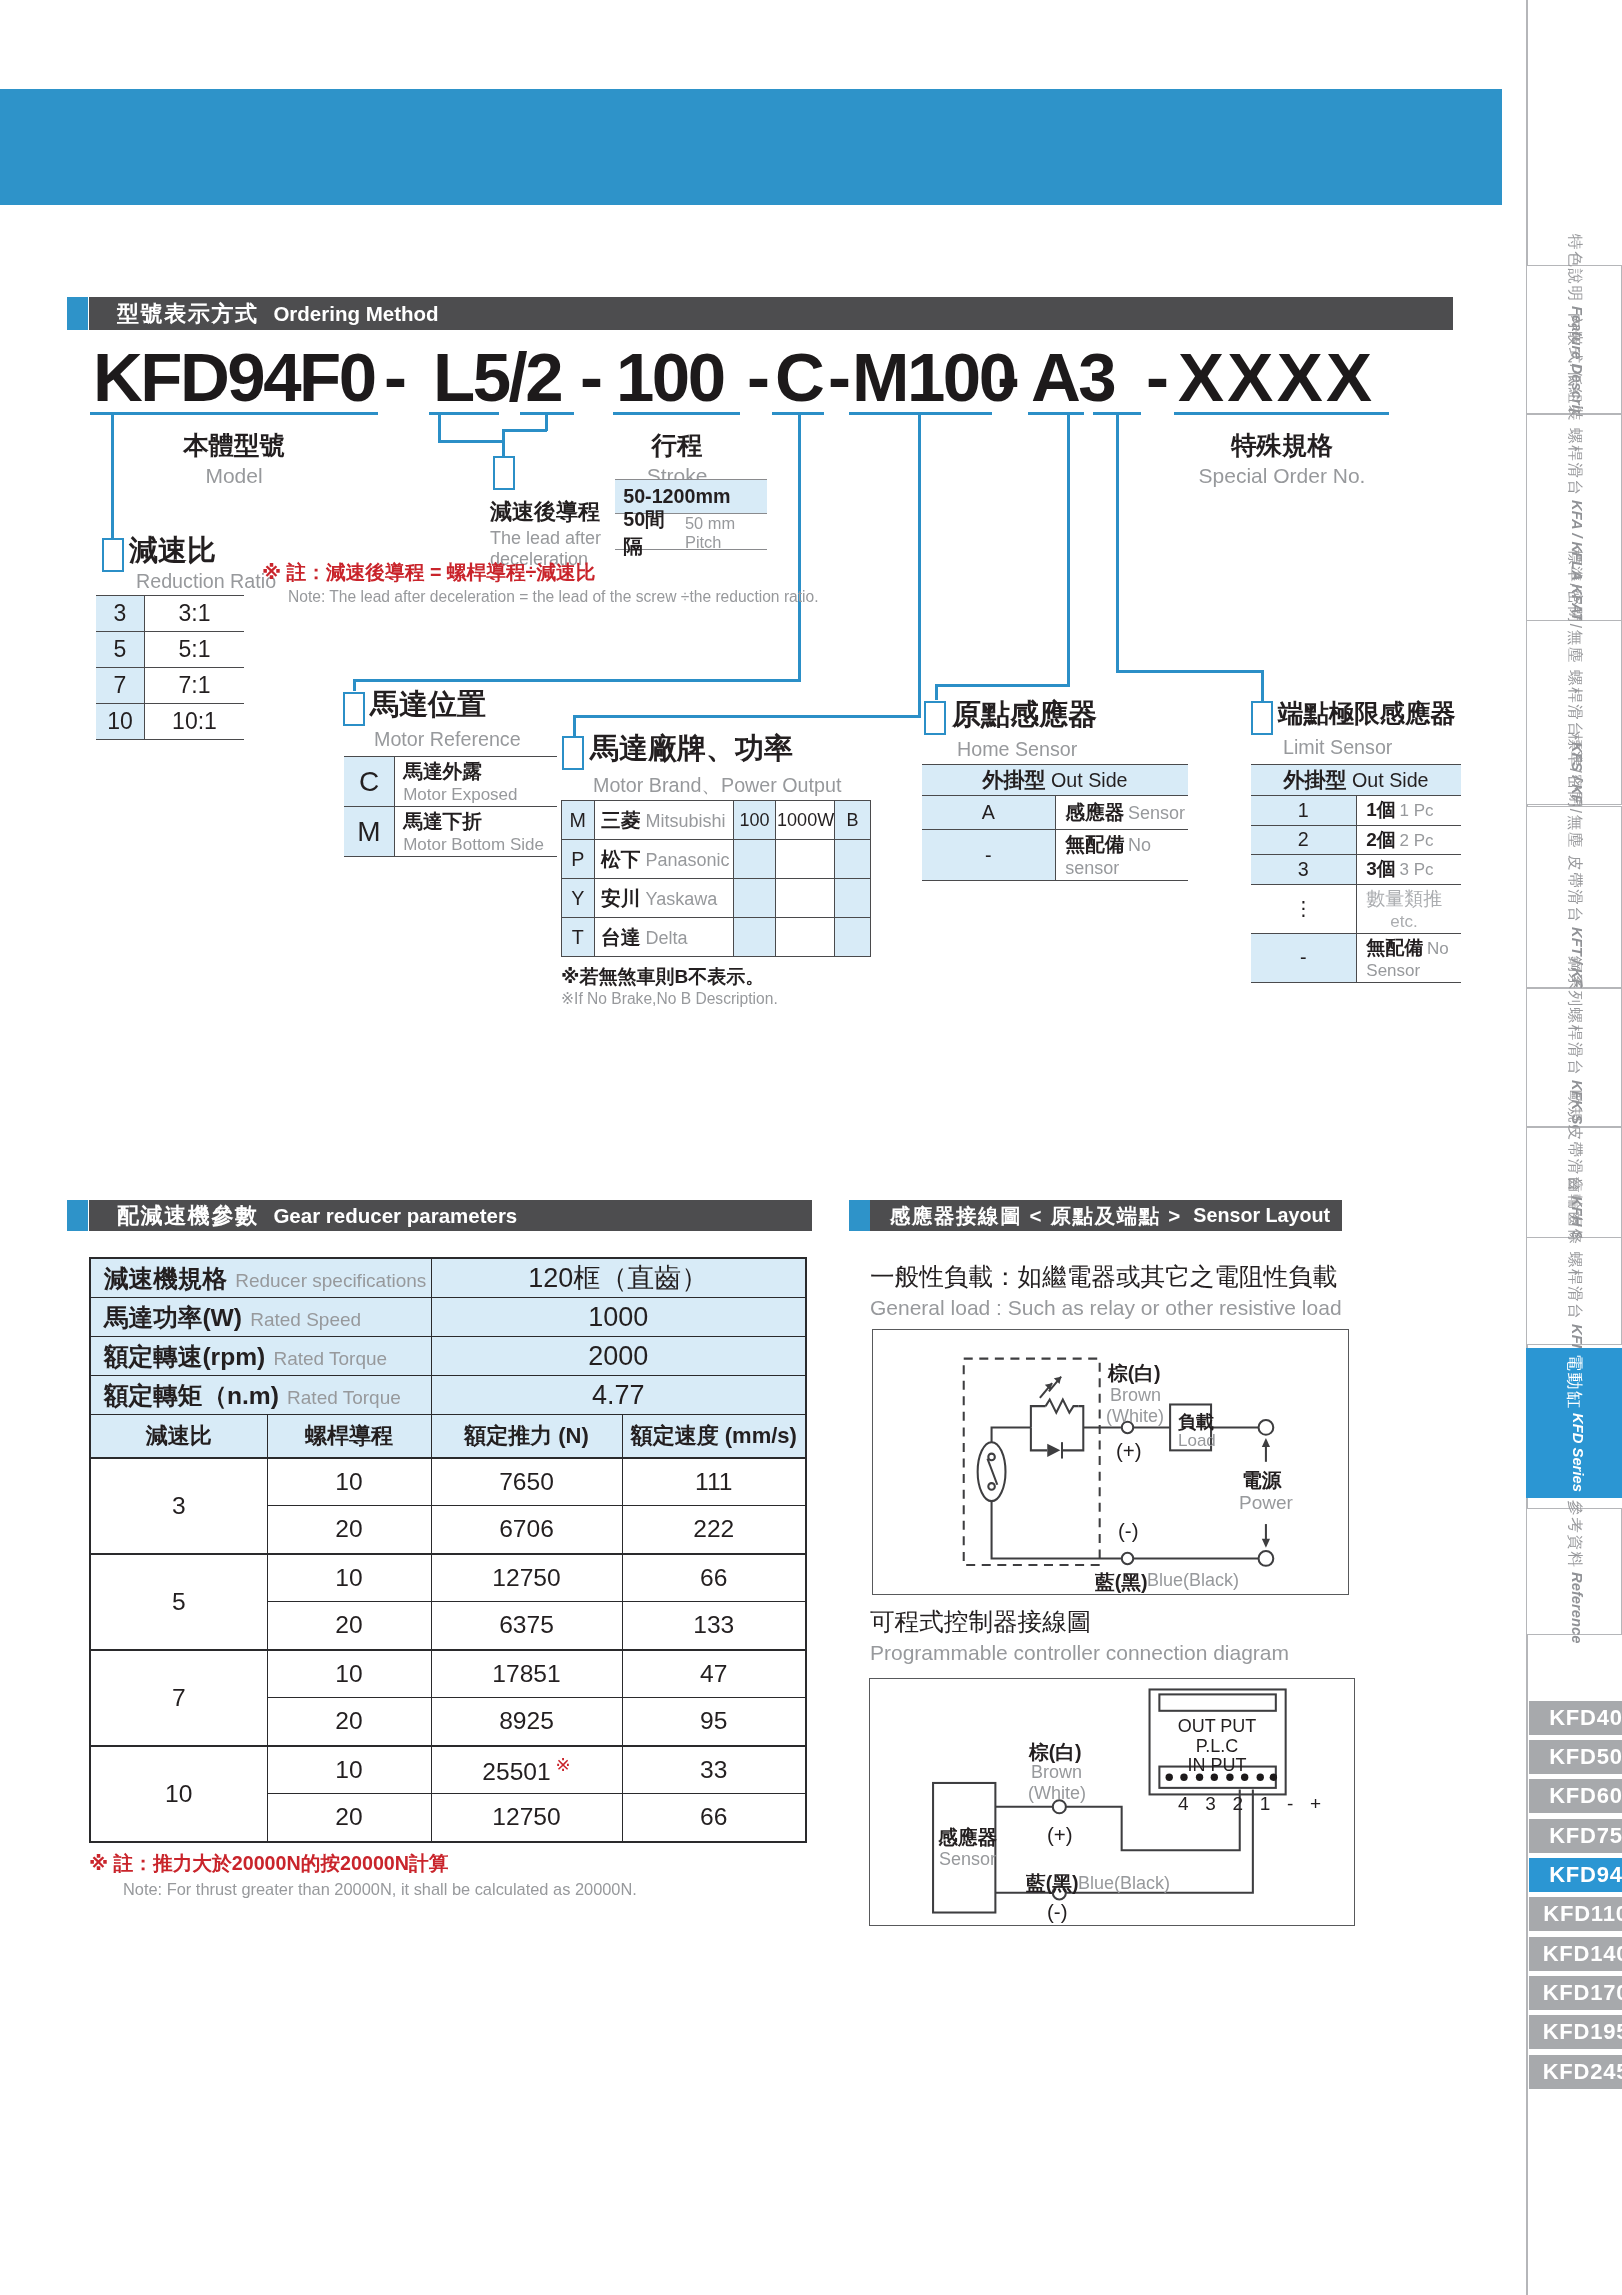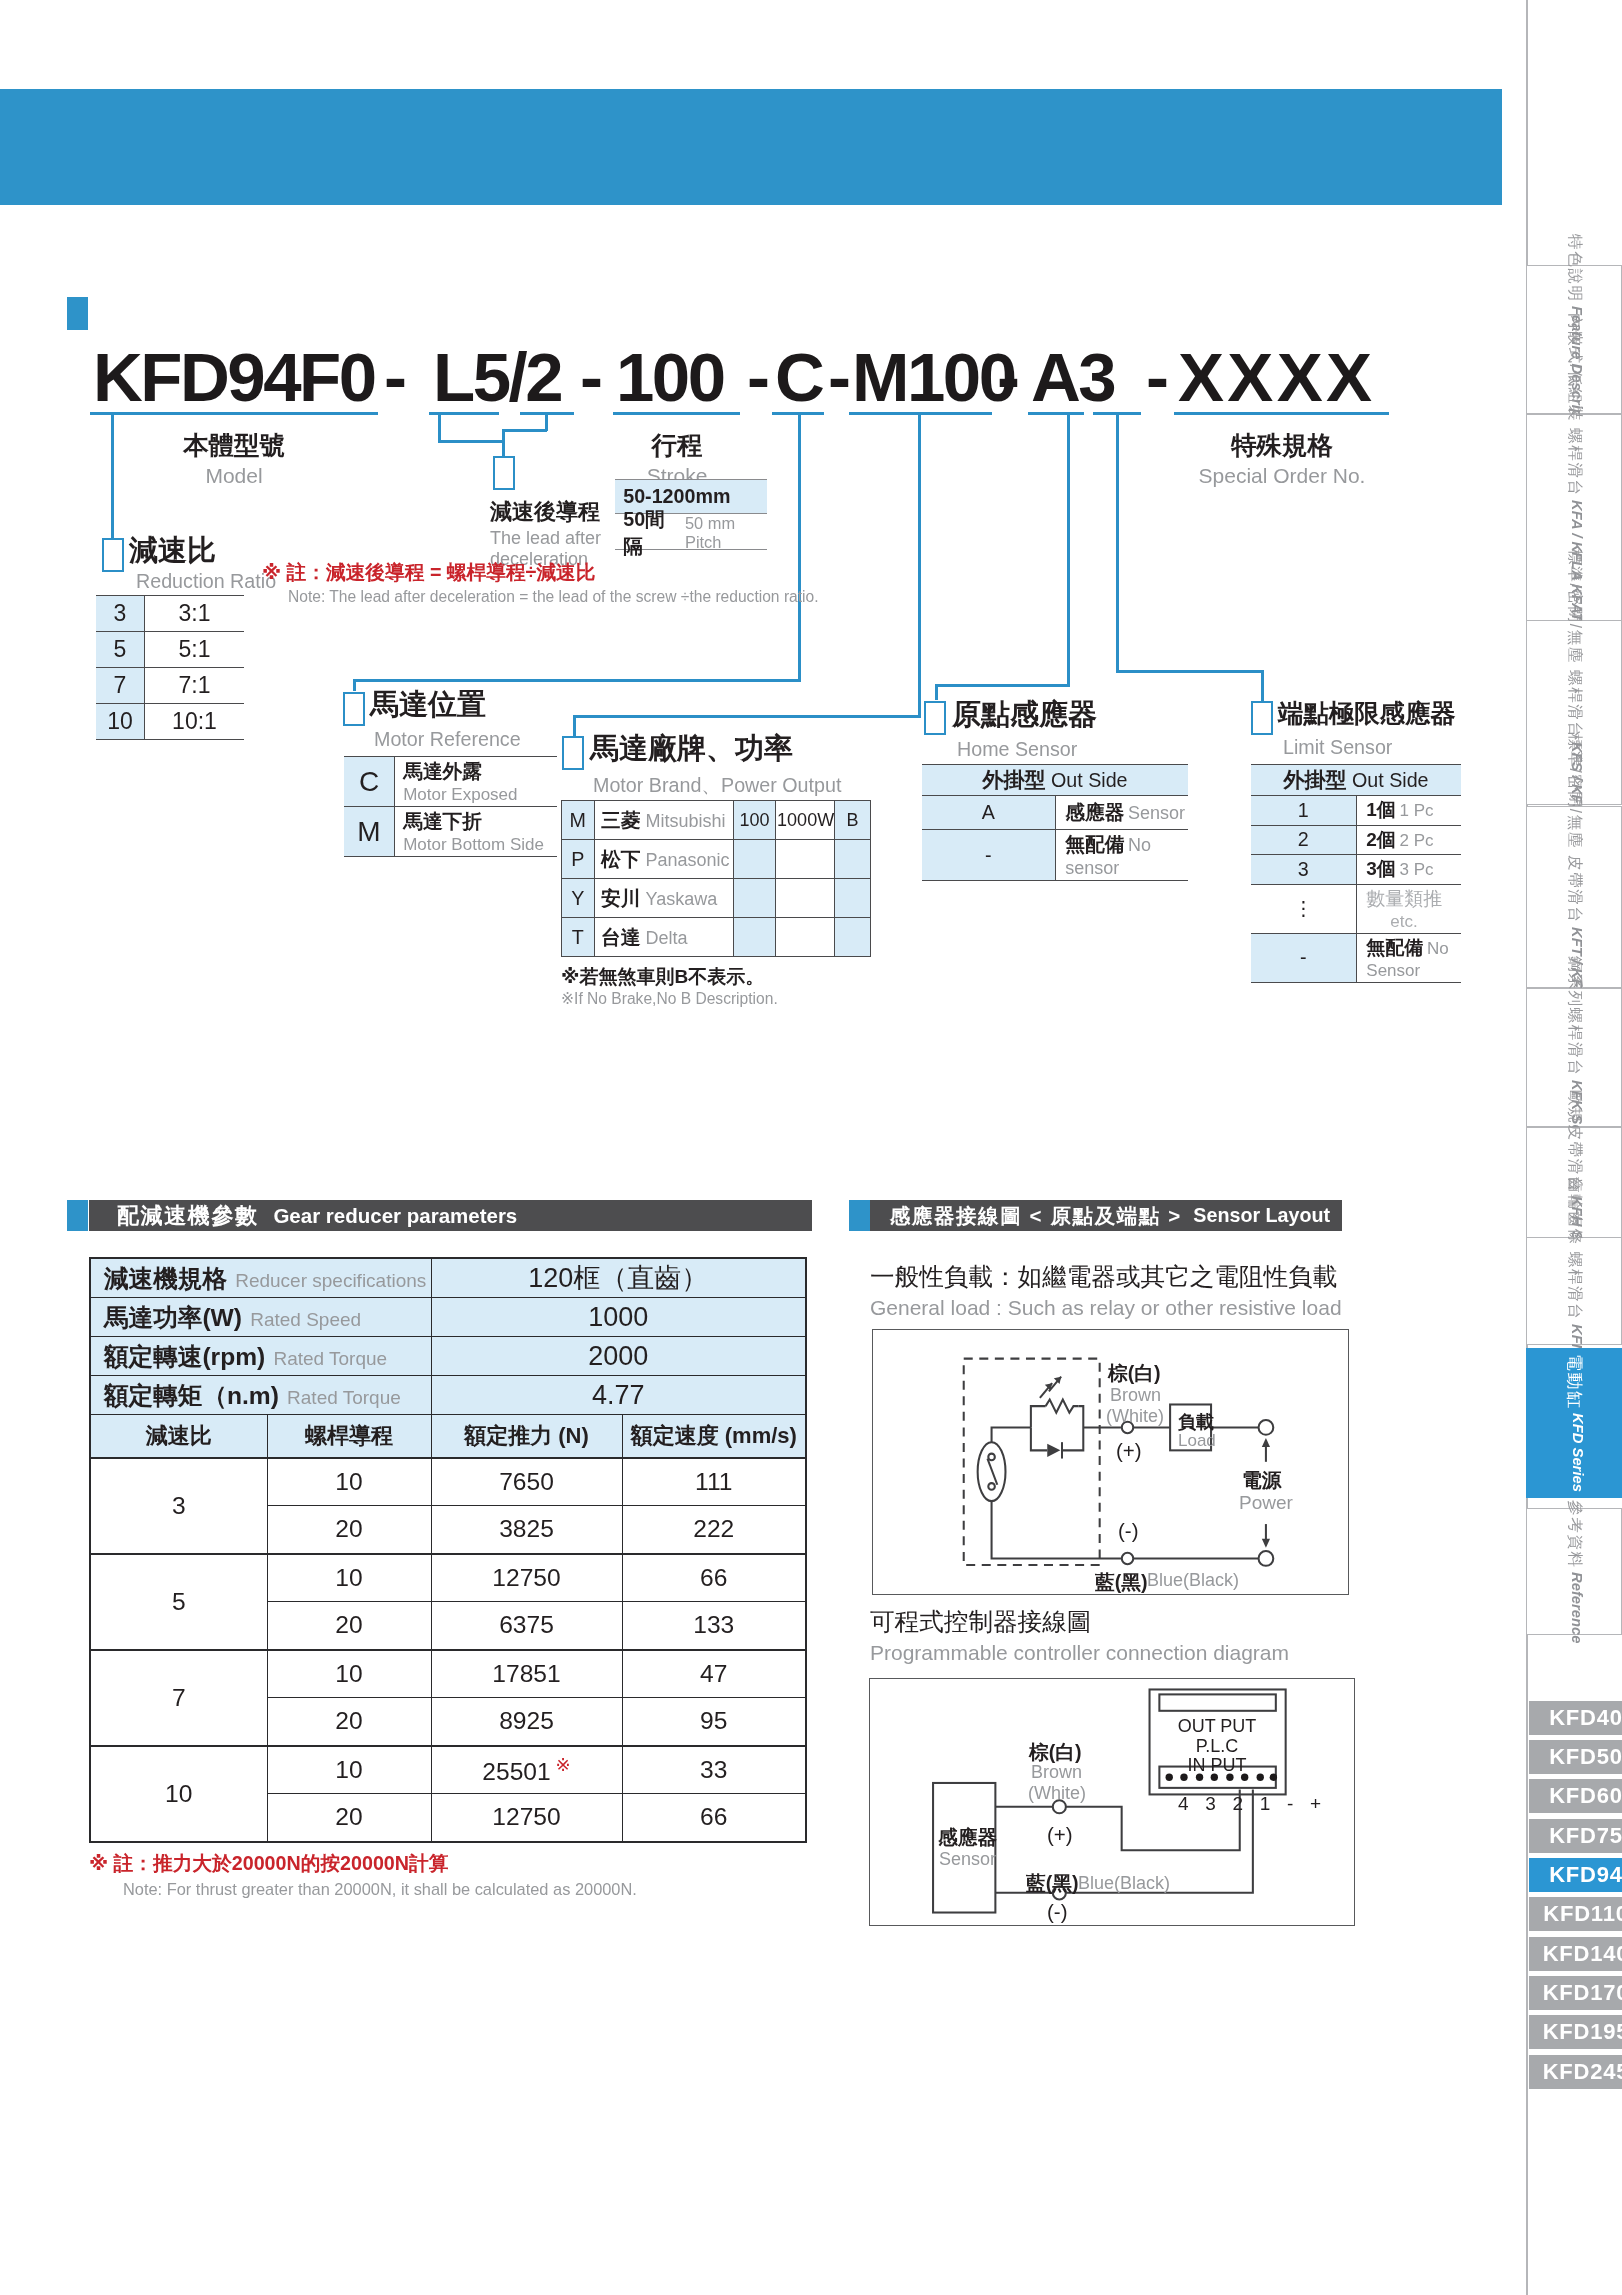--- a/index.html
+++ b/index.html
@@ -65,20 +65,24 @@
 </head>
 <body>
 
 <div id="page">
 
   <div class="abs" style="left:0;top:89px;width:1502px;height:116px;background:#2E93C9;"></div>
 
   <div class="abs" style="left:1526px;top:0;width:1.6px;height:2295px;background:#b5b6b9;"></div>
 
   <div class="bsq" style="left:67px;top:297px;"></div>
+  <div class="bar" style="left:89px;top:297px;width:1364px;">
+    <span class="t1">型號表示方式</span>
+    <span class="t2">Ordering Method</span>
+  </div>
 
   <span class="model-seg" style="left:93px;">KFD94F0</span>
   <span class="model-sep" style="left:384px;">-</span>
   <span class="model-seg" style="left:433px;">L5/2</span>
   <span class="model-sep" style="left:580px;">-</span>
   <span class="model-seg" style="left:616px;">100</span>
   <span class="model-sep" style="left:747px;">-</span>
   <span class="model-seg" style="left:775px;">C</span>
   <span class="model-sep" style="left:828px;">-</span>
   <span class="model-seg" style="left:852px;">M100</span>
@@ -309,21 +313,21 @@
       <td>額定速度 (mm/s)</td>
         </tr>
     <tr class="gtop" style="height:48px;">
       <td class="num" rowspan="2">3</td>
       <td class="num">10</td>
       <td class="num">7650</td>
       <td class="num">111</td>
         </tr>
     <tr style="height:48px;">
       <td class="num">20</td>
-      <td class="num">3825</td>
+      <td class="num">6706</td>
       <td class="num">222</td>
         </tr>
     <tr class="gtop" style="height:48px;">
       <td class="num" rowspan="2">5</td>
       <td class="num">10</td>
       <td class="num">12750</td>
       <td class="num">66</td>
         </tr>
     <tr style="height:48px;">
       <td class="num">20</td>

